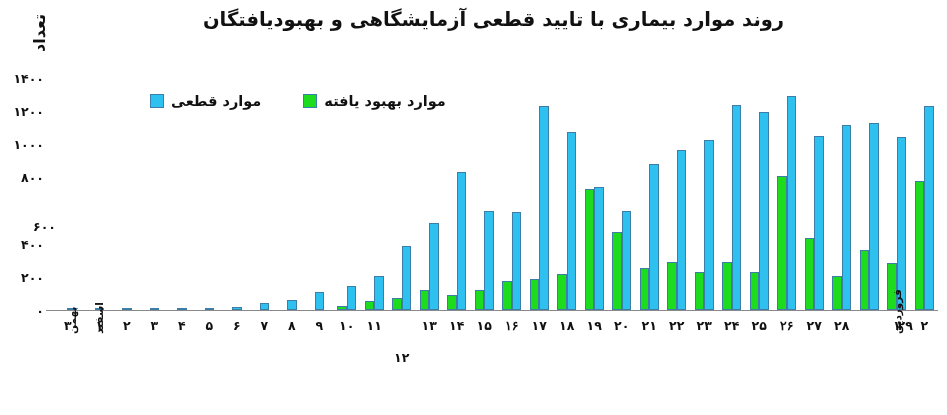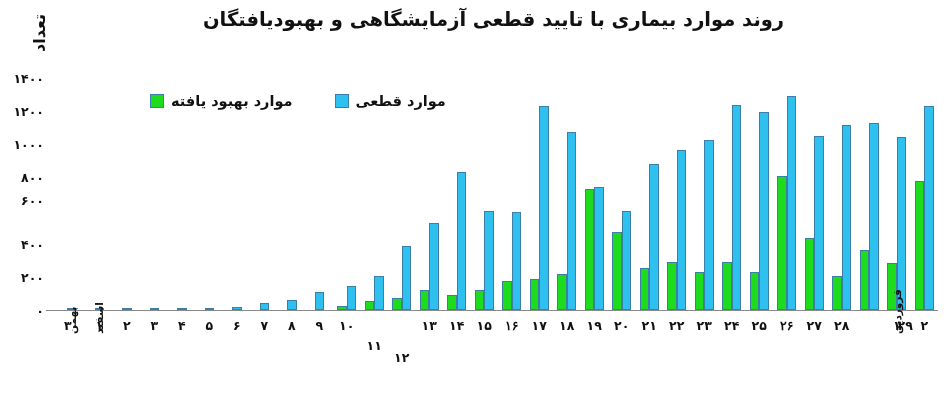--- a/index.html
+++ b/index.html
@@ -154,34 +154,34 @@
 
   <div class="chart-title">روند موارد بیماری با تایید قطعی آزمایشگاهی و بهبودیافتگان</div>
 
   <div class="y-axis-title">تعداد</div>
 
   <div id="yticks">
       <div class="ylab" style="top: 78px;">۱۴۰۰</div>
       <div class="ylab" style="top: 111.143px;">۱۲۰۰</div>
       <div class="ylab" style="top: 144.286px;">۱۰۰۰</div>
       <div class="ylab" style="top: 177.429px;">۸۰۰</div>
-      <div class="ylab" style="top: 200px;">۶۰۰</div>
+      <div class="ylab" style="top: 226px; padding-left: 12px;">۶۰۰</div>
       <div class="ylab" style="top: 243.714px;">۴۰۰</div>
       <div class="ylab" style="top: 276.857px;">۲۰۰</div>
       <div class="ylab" style="top: 310px;">۰</div>
     </div>
 
   <div id="legend">
       <div class="legend-item">
+        <span class="legend-swatch" style="background: rgb(46, 193, 239);"></span>
+        <span class="legend-label">موارد قطعی</span>
+      </div>
+      <div class="legend-item">
         <span class="legend-swatch" style="background: rgb(29, 220, 29);"></span>
         <span class="legend-label">موارد بهبود یافته</span>
-      </div>
-      <div class="legend-item">
-        <span class="legend-swatch" style="background: rgb(46, 193, 239);"></span>
-        <span class="legend-label">موارد قطعی</span>
       </div>
     </div>
 
   <div id="plot">
     <div class="baseline"></div>
   <div class="group" style="left: 0px; width: 27.5px;">
         <div class="bar confirmed" style="width: 9.5px; height: 2px; background: rgb(46, 193, 239);"></div>
       </div>
       <div class="group" style="left: 27.5px; width: 27.5px;">
         <div class="bar confirmed" style="width: 9.5px; height: 2px; background: rgb(46, 193, 239);"></div>
@@ -305,21 +305,21 @@
       <div class="xlab" style="left: 41.25px;">۱</div>
       <div class="xlab" style="left: 68.75px;">۲</div>
       <div class="xlab" style="left: 96.25px;">۳</div>
       <div class="xlab" style="left: 123.75px;">۴</div>
       <div class="xlab" style="left: 151.25px;">۵</div>
       <div class="xlab" style="left: 178.75px;">۶</div>
       <div class="xlab" style="left: 206.25px;">۷</div>
       <div class="xlab" style="left: 233.75px;">۸</div>
       <div class="xlab" style="left: 261.25px;">۹</div>
       <div class="xlab" style="left: 288.75px;">۱۰</div>
-      <div class="xlab" style="left: 316.25px; margin-top: 20px;">۱۱</div>
+      <div class="xlab" style="left: 316.25px;">۱۱</div>
       <div class="xlab" style="left: 343.75px; margin-top: 32px;">۱۲</div>
       <div class="xlab" style="left: 371.25px;">۱۳</div>
       <div class="xlab" style="left: 398.75px;">۱۴</div>
       <div class="xlab" style="left: 426.25px;">۱۵</div>
       <div class="xlab" style="left: 453.75px; font-family: Liberation Serif, serif;">۱۶</div>
       <div class="xlab" style="left: 481.25px;">۱۷</div>
       <div class="xlab" style="left: 508.75px;">۱۸</div>
       <div class="xlab" style="left: 536.25px;">۱۹</div>
       <div class="xlab" style="left: 563.75px;">۲۰</div>
       <div class="xlab" style="left: 591.25px;">۲۱</div>

